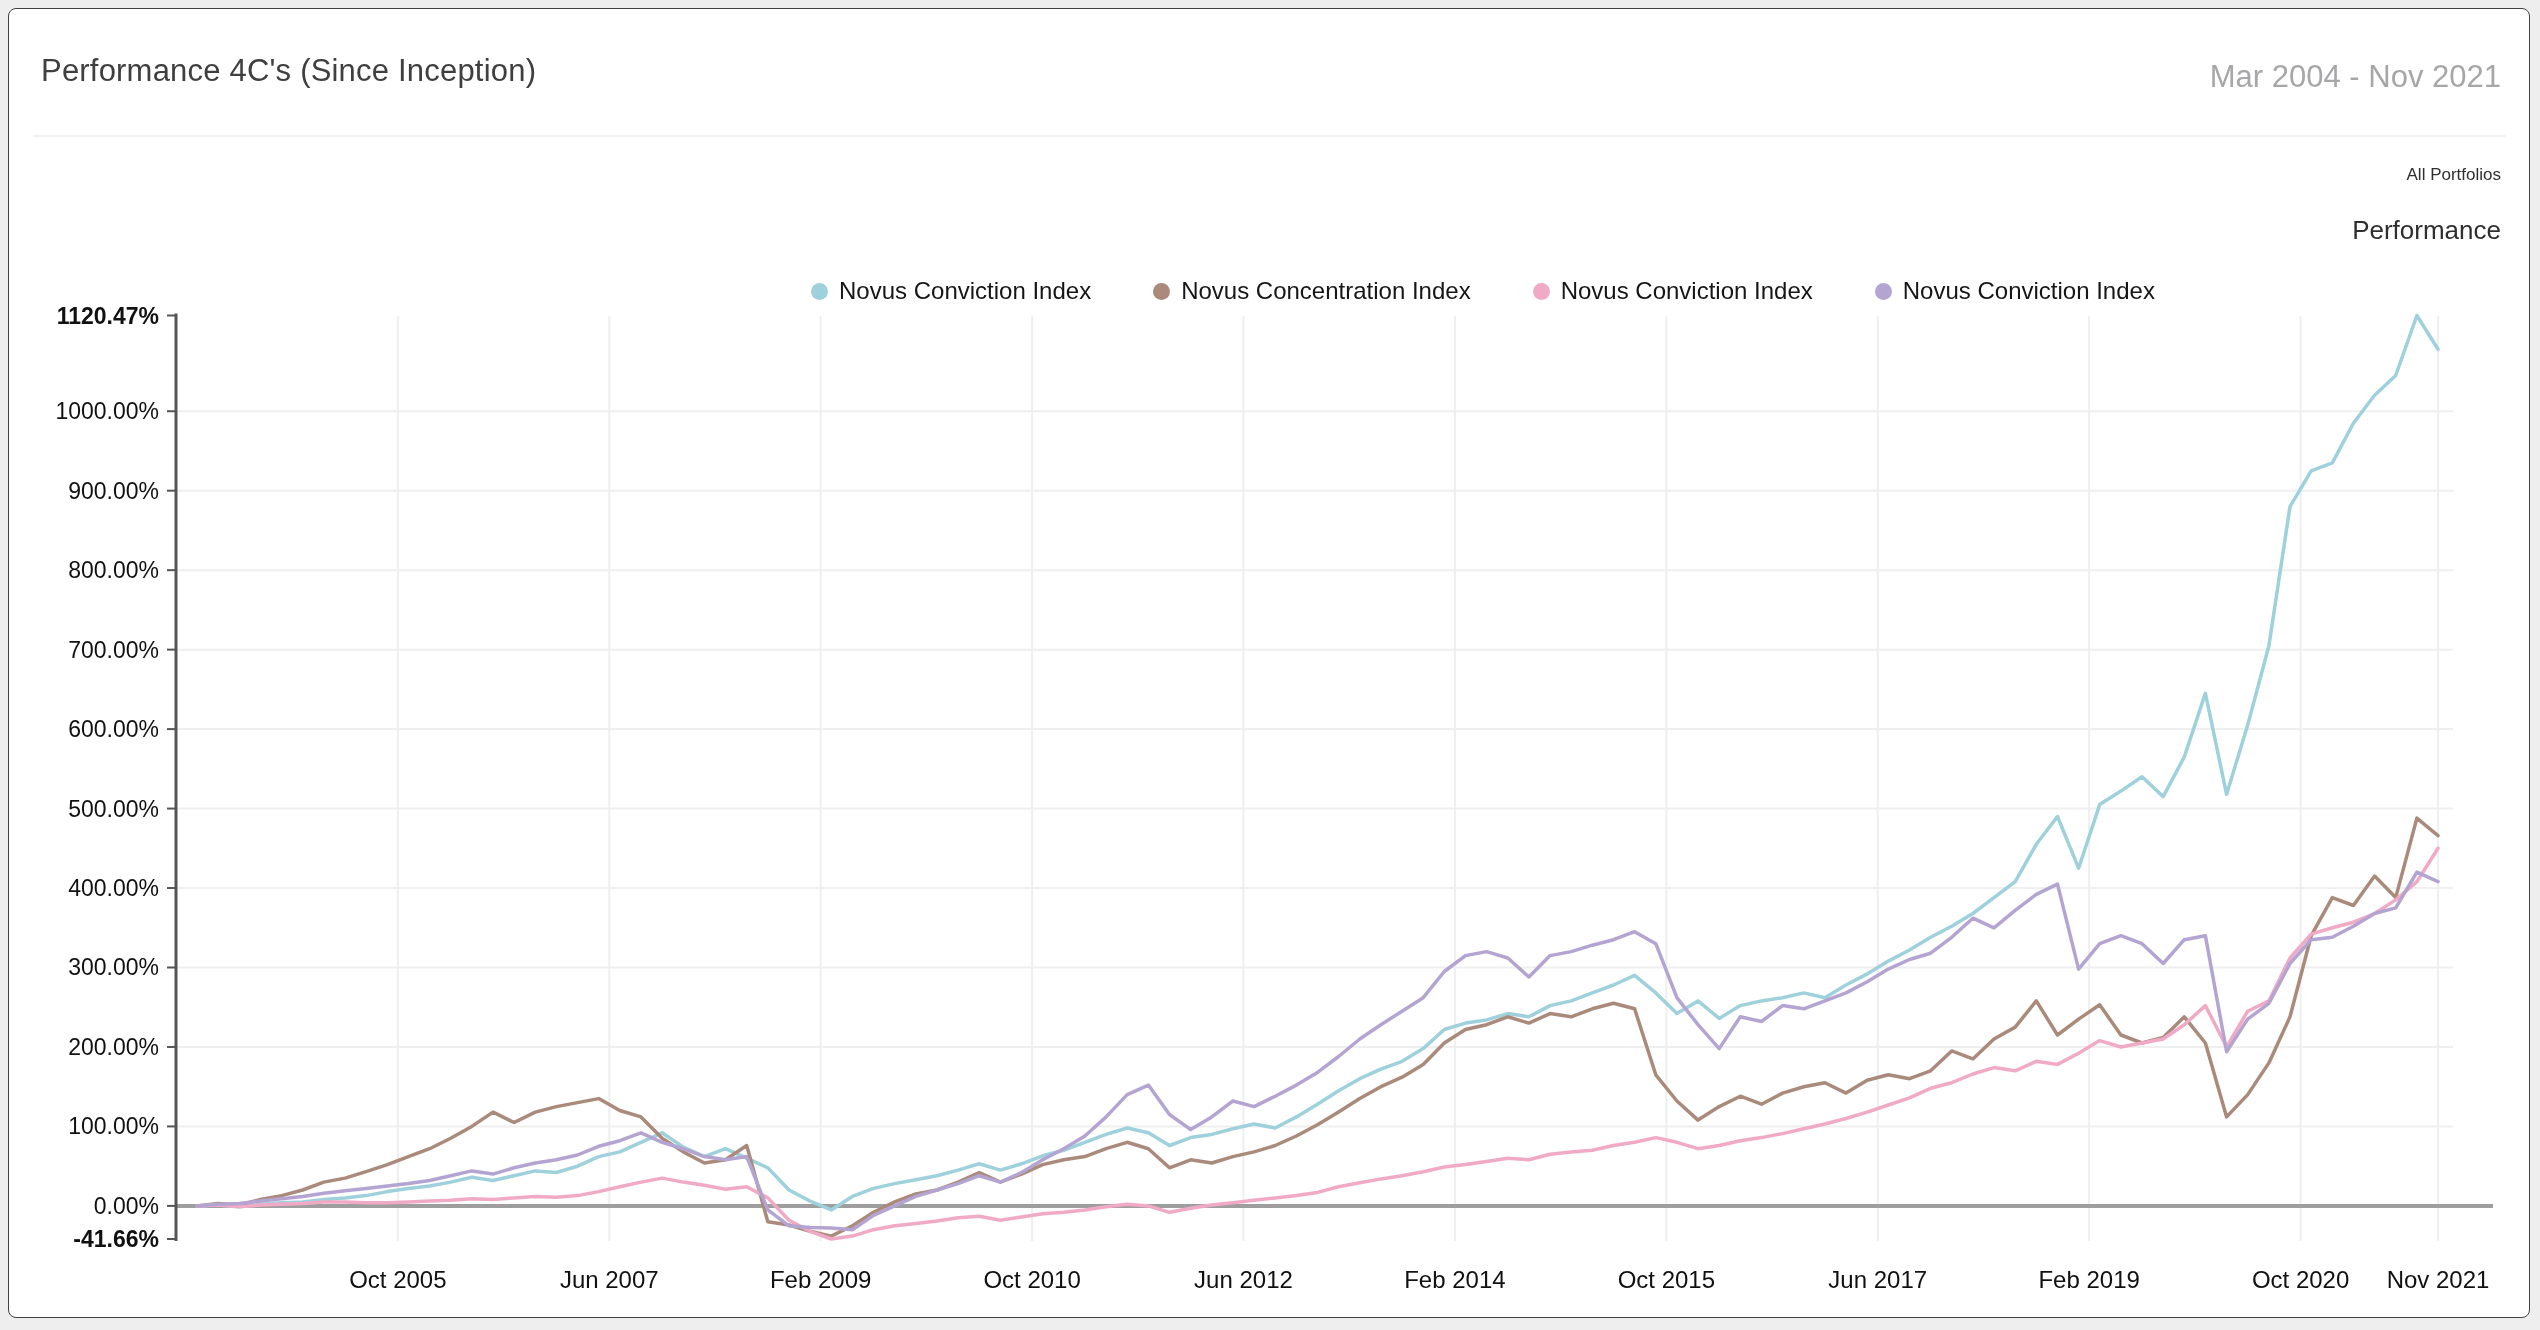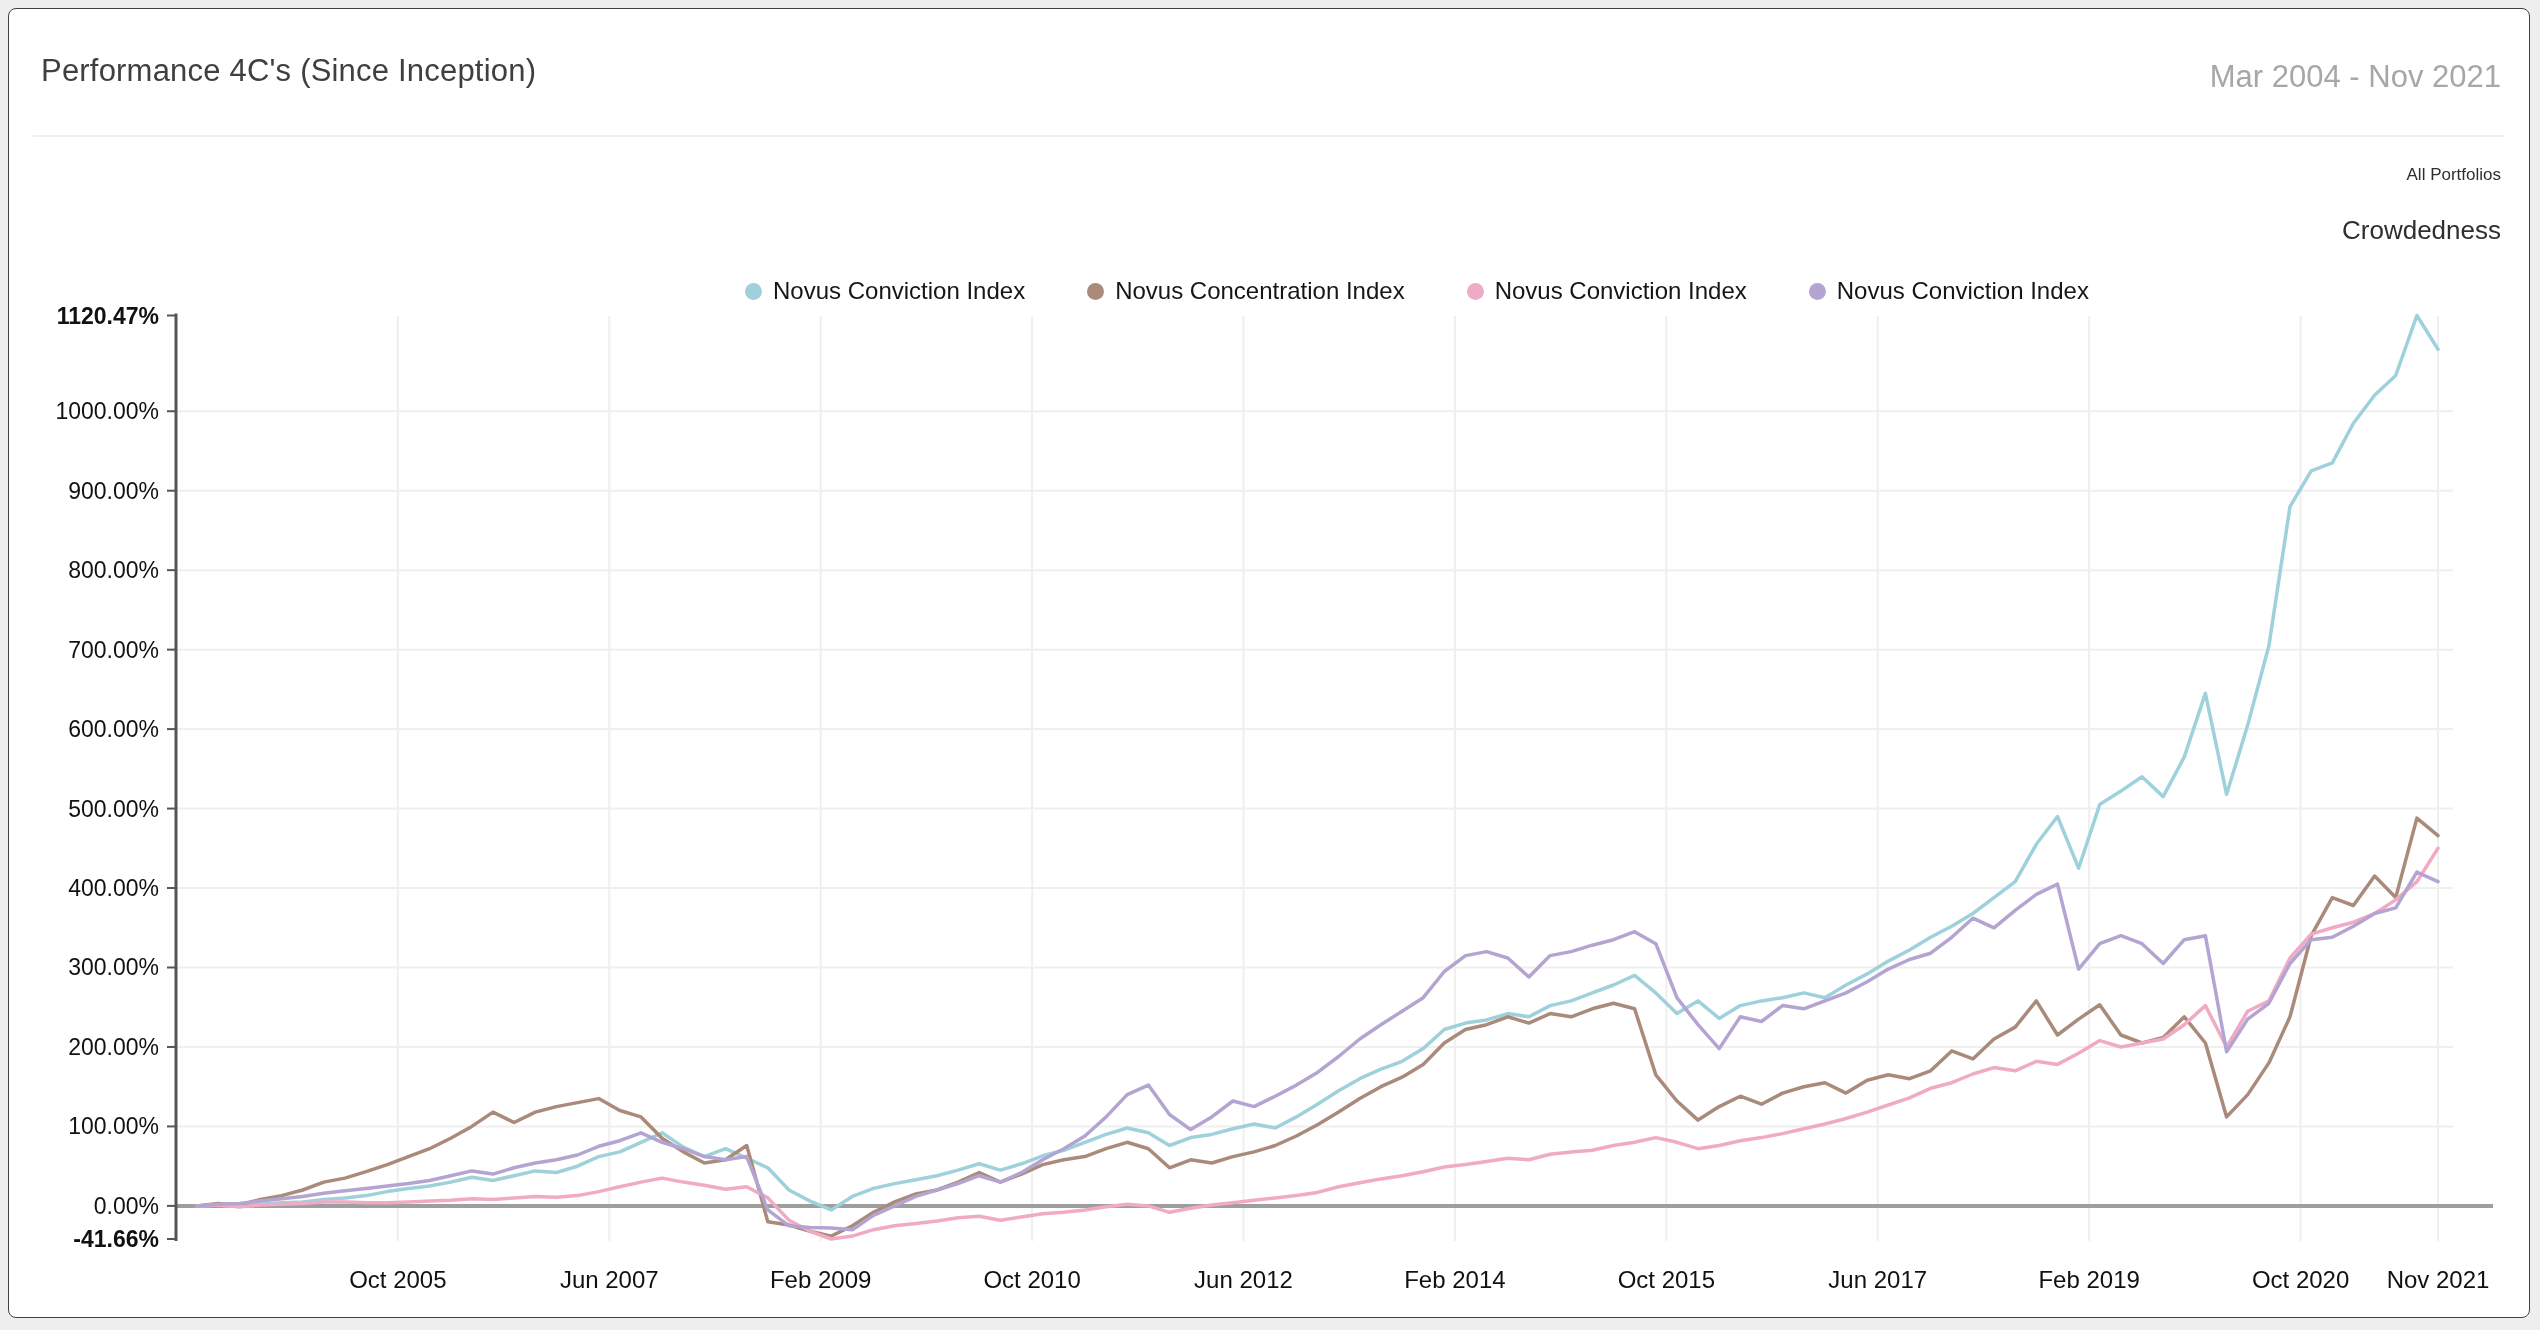--- a/index.html
+++ b/index.html
@@ -27,39 +27,39 @@
   }
   .portfolio-line{
     position:absolute;right:28px;top:156px;
     font-size:17px;color:#2f2f31;text-align:right;
   }
   .mode-line{
     position:absolute;right:28px;top:206px;
     font-size:26px;color:#2f2f31;text-align:right;
   }
   .legend{
-    position:absolute;left:736px;top:268px;
+    position:absolute;left:802px;top:268px;
     display:flex;flex-direction:row;align-items:center;gap:62px;
   }
   .legend-item{display:flex;align-items:center;gap:11px;cursor:pointer;}
   .legend-dot{width:17px;height:17px;border-radius:50%;flex:0 0 auto;}
   .legend-label{font-size:24px;color:#161616;white-space:nowrap;}
   svg.plot{position:absolute;left:0;top:0;width:2522px;height:1308px;}
   svg text{font-family:"Liberation Sans", sans-serif;}
 </style>
 </head>
 <body>
 
 <div class="card">
 
   <div class="title">Performance 4C's (Since Inception)</div>
   <div class="date-range">Mar 2004 - Nov 2021</div>
   <div class="divider"></div>
   <div class="portfolio-line">All Portfolios</div>
-  <div class="mode-line">Crowdedness</div>
+  <div class="mode-line">Performance</div>
 
   <svg class="plot" viewBox="8 8 2522 1308" preserveAspectRatio="none">
       <line x1="396.84433962264154" x2="396.84433962264154" y1="315" y2="1240" stroke="#efefef" stroke-width="2"></line>
       <line x1="608.2594339622642" x2="608.2594339622642" y1="315" y2="1240" stroke="#efefef" stroke-width="2"></line>
       <line x1="819.6745283018868" x2="819.6745283018868" y1="315" y2="1240" stroke="#efefef" stroke-width="2"></line>
       <line x1="1031.0896226415093" x2="1031.0896226415093" y1="315" y2="1240" stroke="#efefef" stroke-width="2"></line>
       <line x1="1242.504716981132" x2="1242.504716981132" y1="315" y2="1240" stroke="#efefef" stroke-width="2"></line>
       <line x1="1453.9198113207547" x2="1453.9198113207547" y1="315" y2="1240" stroke="#efefef" stroke-width="2"></line>
       <line x1="1665.3349056603774" x2="1665.3349056603774" y1="315" y2="1240" stroke="#efefef" stroke-width="2"></line>
       <line x1="1876.75" x2="1876.75" y1="315" y2="1240" stroke="#efefef" stroke-width="2"></line>

